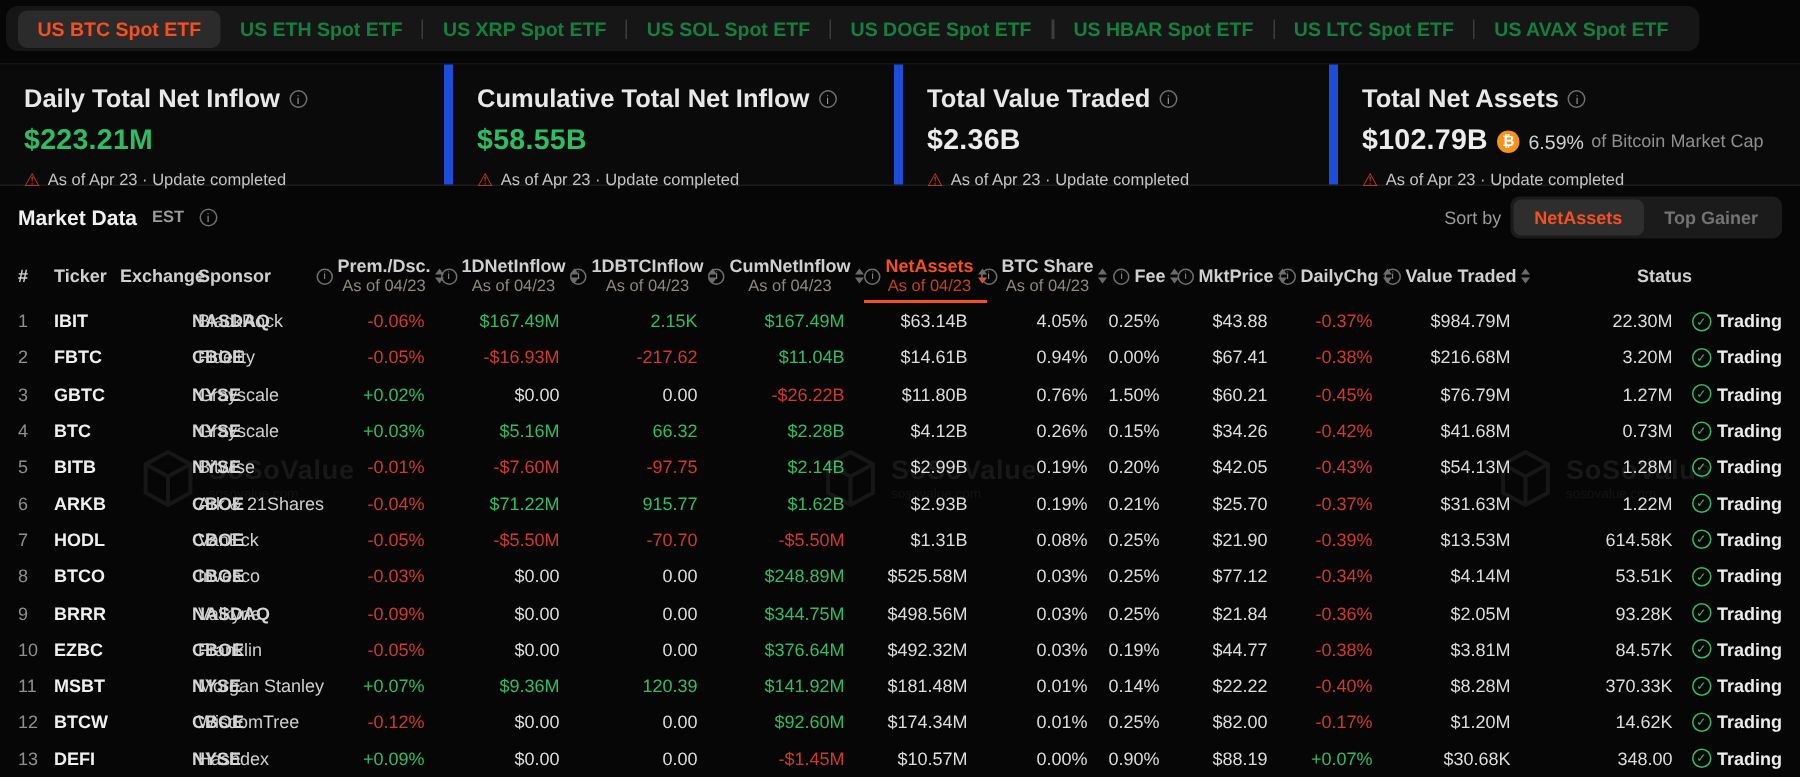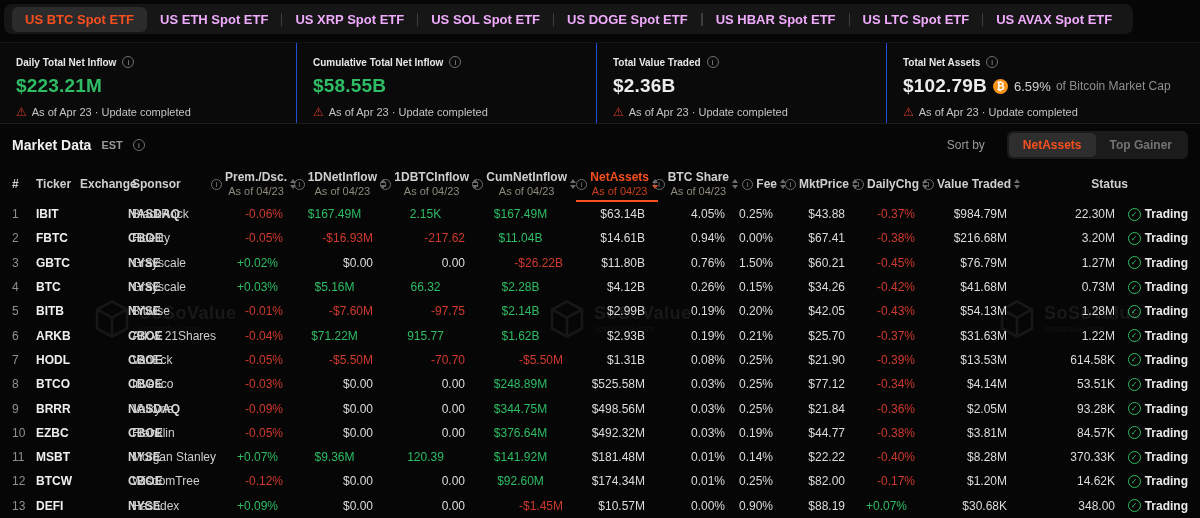--- a/index.html
+++ b/index.html
@@ -11,40 +11,40 @@
     position:relative;
   }
   
   .tabbar-wrap { padding:4px 0 0 4px; }
   .tabbar {
     display:inline-flex; align-items:center;
     background:#161617; border-radius:8px;
     height:30px; padding:0 8px;
   }
   .tab {
-    font-size:13px; font-weight:bold; color:#f0abfc;
+    font-size:13px; font-weight:bold; color:#15803d;
     padding:5px 13px; white-space:nowrap; cursor:pointer;
     border-radius:6px; display:inline-flex; align-items:center; gap:5px;
   }
   .tab.active { background:#2b2b2c; color:#f84f1f; }
   .tab-sep { width:1px; height:13px; background:#3d3d3d; }
   
   .strip {
     margin-top:8px; height:82px; display:flex;
     background:#0a0a0b;
     border-top:1px solid #151515; border-bottom:1px solid #1d1d1d;
   }
   .card { padding:13px 10px 0 16px; position:relative; }
-  .card + .card { border-left:1px solid #1d4ed8; }
+  .card + .card { border-left:6px solid #1d4ed8; }
   .card:nth-child(1){ width:296px; }
   .card:nth-child(2){ width:300px; }
   .card:nth-child(3){ width:290px; }
   .card:nth-child(4){ flex:1; }
   .card-title-row { display:flex; align-items:center; gap:6px; }
-  .card-title { font-size:10px; font-weight:bold; color:#e8e8e8; }
+  .card-title { font-size:17px; font-weight:bold; color:#e8e8e8; }
   .info-i {
     width:12px; height:12px; border:1px solid #6f6f6f; border-radius:50%;
     display:inline-flex; align-items:center; justify-content:center;
     font-size:8px; color:#9a9a9a; font-style:normal; flex:0 0 auto; cursor:pointer;
   }
   .card-value-row { margin-top:7px; display:flex; align-items:center; gap:6px; }
   .card-value { font-size:19px; font-weight:bold; color:#ececec; letter-spacing:.2px; }
   .card-value.g { color:#2ebd64; }
   .btc-badge {
     width:15px; height:15px; border-radius:50%; background:#f7931a;
@@ -54,21 +54,21 @@
   .card-pct { font-size:13px; color:#d0d0d0; font-weight:normal; }
   .card-pct-suffix { font-size:12px; color:#8f8f8f; margin-left:-1px; }
   .card-footer { margin-top:9px; display:flex; align-items:center; gap:5px;
     font-size:11px; color:#c4c4c4; }
   .warn-icon { color:#dd3b27; font-size:12px; line-height:1; }
   
   .md-row { height:42px; display:flex; align-items:center; padding:0 12px; justify-content:space-between; }
   .md-left { display:flex; align-items:center; gap:10px; }
   .md-title { font-size:14px; font-weight:bold; color:#f0f0f0; }
   .md-tz { font-size:11px; font-weight:bold; color:#9a9a9a; }
-  .md-right { display:flex; align-items:center; gap:22px;margin-left:24px; }
+  .md-right { display:flex; align-items:center; gap:6px;margin-left:24px; }
   .sortby-label { font-size:12px; color:#9a9a9a; }
   .seg { display:inline-flex; background:#1b1b1c; border-radius:6px; padding:2px; }
   .seg-opt { font-size:12px; font-weight:bold; color:#737373; padding:5px 14px; border-radius:5px; cursor:pointer; white-space:nowrap; }
   .seg-opt.active { background:#2e2e2f; color:#f84f1f; }
   
   .table { padding:0 12px; --cols:24px 44px 52px 100px 64px 90px 92px 98px 82px 80px 48px 72px 70px 92px 108px 60px; }
   .thead, .trow { display:grid; grid-template-columns:var(--cols); align-items:center; }
   .thead { height:36px; }
   .hcell { position:relative; height:100%; display:flex; align-items:center; justify-content:flex-end; white-space:nowrap; }
   .hcell.plain { justify-content:flex-start; }
@@ -82,21 +82,21 @@
   .caret i { width:0; height:0; border-left:3.5px solid transparent; border-right:3.5px solid transparent; }
   .caret .up { border-bottom:4px solid #6b6b6b; }
   .caret .down { border-top:4px solid #6b6b6b; }
   .hcell.active-col .h-label { color:#f84f1f; }
   .hcell.active-col .h-sub { color:rgba(248,79,31,.8); }
   .hcell.active-col .caret .down { border-top-color:#f84f1f; }
   .hcell.active-col::after { content:""; position:absolute; left:0; right:0; bottom:0; height:2px; background:#f84f1f; }
   .trow { height:24.3px; font-size:12px; }
   .cell { white-space:nowrap; }
   .cell.num { text-align:right; padding-right:13px; color:#dcdcdc; }
-  .cell.num.g { color:#2ebd64;text-align:center; }
+  .cell.num.g { color:#2ebd64; }
   .cell.num.r { color:#cf3a2d; }
   .cell.idx { color:#8f8f8f; }
   .cell.ticker { font-weight:bold; color:#efefef; }
   .cell.exchange { font-weight:bold; color:#d6d6d6;margin-left:48px; }
   .cell.sponsor { color:#cfcfcf; }
   .cell.status { display:flex; align-items:center; justify-content:flex-end; gap:4px; }
   .check-circle {
     width:13px; height:13px; border:1px solid #2ebd64; border-radius:50%;
     display:inline-flex; align-items:center; justify-content:center;
     color:#2ebd64; font-size:8px; flex:0 0 auto;

